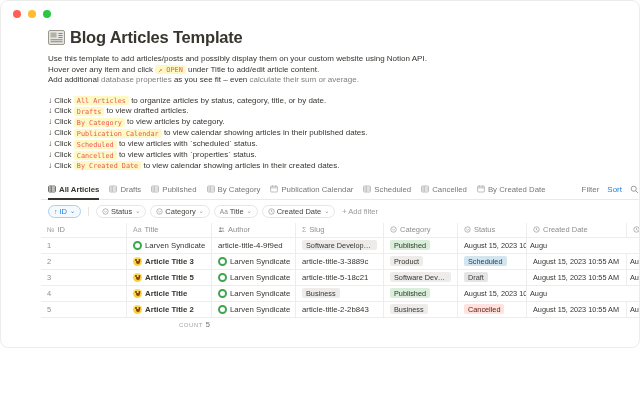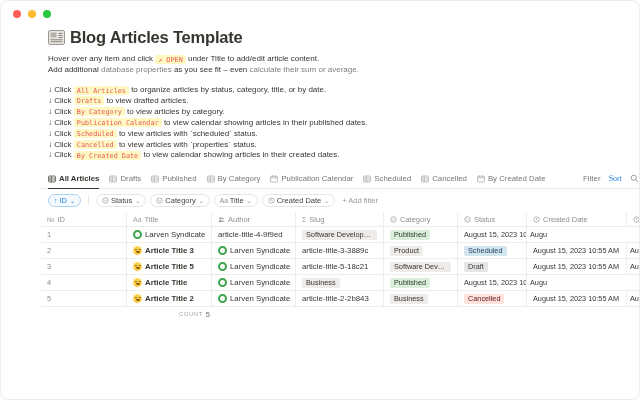--- a/index.html
+++ b/index.html
@@ -1,17 +1,17 @@
 <!DOCTYPE html>
 <html><head>
 <meta charset="utf-8">
 <style>
   html,body{margin:0;padding:0;background:#fff;}
   .screen{
-    width:640px;height:400px;box-sizing:border-box;position:relative;overflow:hidden;
+    width:640px;height:348px;box-sizing:border-box;position:relative;overflow:hidden;
     background:#fff;border:1px solid #ECECEA;border-radius:8px;
     font-family:"Liberation Sans","DejaVu Sans",sans-serif;color:#37352F;
   }
   
   .dots{position:absolute;top:9px;left:12px;display:flex;gap:7px;}
   .dot{width:8px;height:8px;border-radius:50%;}
   
   .page{padding:27px 0 0 40px;}
   .title-row{display:flex;align-items:center;gap:5px;margin-left:7px;}
   .page-title{font-size:16.5px;font-weight:700;color:#37352F;letter-spacing:-0.2px;}
@@ -21,21 +21,21 @@
   .instructions{margin:10px 0 0 7px;font-size:8px;line-height:9.9px;color:#37352F;}
   
   .views-bar{display:flex;align-items:flex-end;margin-top:7px;border-bottom:1px solid #E9E9E7;height:20px;padding-left:7px;width:593px;}
   .tab{display:flex;align-items:center;gap:3px;margin-right:10px;padding-bottom:5px;font-size:7.8px;color:#787774;position:relative;white-space:nowrap;cursor:pointer;}
   .tab.active{color:#37352F;font-weight:700;}
   .tab.active::after{content:"";position:absolute;left:0;right:0;bottom:-1px;height:1.5px;background:#37352F;}
   .icn{width:8px;height:8px;color:#A5A4A1;flex:none;}
   .tab.active .icn{color:#37352F;}
   .actions{margin-left:auto;display:flex;align-items:center;gap:8px;padding-bottom:5px;margin-right:2px;}
   .act{font-size:8px;color:#787774;cursor:pointer;white-space:nowrap;}
-  .act.sort{color:#2383E2;font-family:Liberation Serif, serif;}
+  .act.sort{color:#2383E2;}
   .search-svg{width:9px;height:9px;color:#8F8E8B;}
   
   .filter-row{display:flex;align-items:center;gap:4px;margin:5px 0 0 7px;height:13px;}
   .pill{display:flex;align-items:center;gap:2px;border:1px solid #E5E5E3;border-radius:8px;padding:1px 5px;font-size:7.5px;color:#45443F;background:#fff;white-space:nowrap;cursor:pointer;}
   .picn{width:7px;height:7px;color:#8F8E8B;flex:none;}
   .aaglyph{font-size:6.5px;color:#8F8E8B;}
   .chev{font-size:6px;color:#8F8E8B;margin-left:1px;line-height:1;}
   .sortpill{color:#2383E2;border-color:#A9CFF1;background:#F3F9FD;}
   .sortpill .chev,.sortpill .up{color:#2383E2;}
   .up{font-size:7px;}
@@ -85,20 +85,21 @@
     <div class="title-row">
       <svg width="17" height="15" viewBox="0 0 17 15">
           <rect x="0.5" y="0.5" width="16" height="14" rx="1.5" fill="#E8E6E3" stroke="#9B9890"></rect>
           <rect x="2.5" y="2.5" width="6" height="5" fill="#B5B1AA"></rect>
           <path d="M10.5 3.5h4M10.5 5.5h4M10.5 7.5h4M2.5 9.75h12M2.5 11.75h12" stroke="#8A867E" stroke-width="1" fill="none"></path>
         </svg>
       <span class="page-title">Blog Articles Template</span>
     </div>
 
     <div class="intro">
+      <div><span>Use this template to add articles/posts and possibly display them on your custom website using Notion API.</span></div>
       <div>
         <span>Hover over any item and click</span>
         <span class="code">↗ OPEN</span>
         <span>under Title to add/edit article content.</span>
       </div>
       <div>
         <span>Add additional</span>
         <span class="gray">database properties</span>
         <span>as you see fit – even</span>
         <span class="gray">calculate their sum or average.</span>

